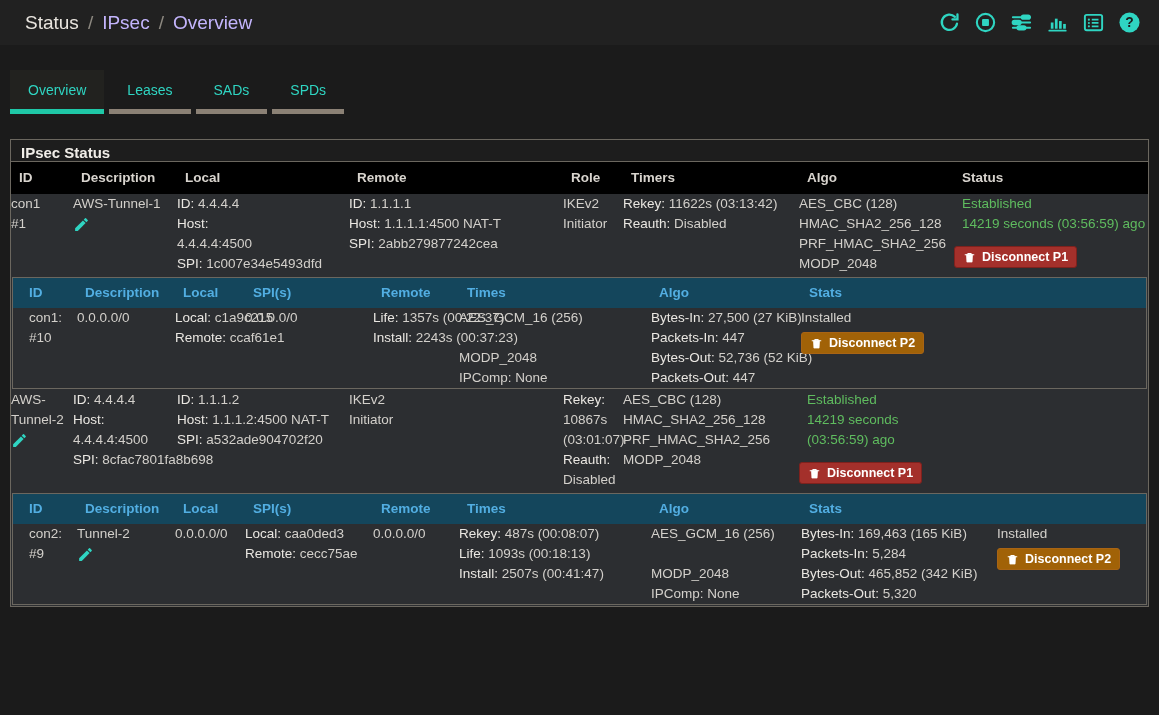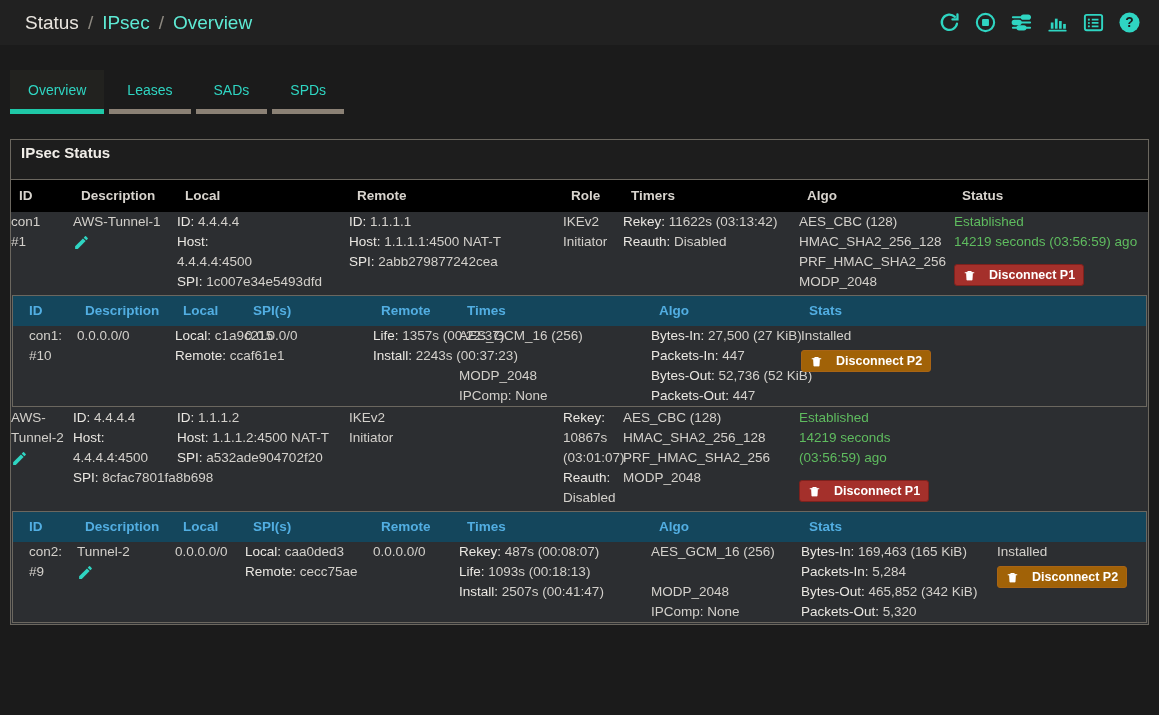--- a/index.html
+++ b/index.html
@@ -12,42 +12,42 @@
   }
   
   .topbar {
     height:45px; background:#212121;
     display:flex; align-items:center;
     padding:0 18px 0 25px;
   }
   .crumbs { font-size:19px; display:flex; gap:9px; align-items:center; }
   .crumb-static { color:#e9e5df; }
   .crumb-sep { color:#8e8a82; }
-  .crumb-link { color:#5eead4; text-decoration:none; cursor:pointer; }
+  .crumb-link { color:#c4b5fd; text-decoration:none; cursor:pointer; }
   .topbar-icons { margin-left:auto; display:flex; gap:13px; align-items:center; color:#2fd5c2; }
   .tbicon { width:23px; height:23px; display:block; cursor:pointer; }
   .tbicon svg { width:100%; height:100%; }
 
   
   .tabs { display:flex; margin:25px 0 0 10px; gap:5px; }
   .tab {
     color:#2fd5c2; font-size:14px; padding:12px 18px 11px 18px;
     border-bottom:5px solid #8b8175; cursor:pointer; white-space:nowrap;
   }
   .tab.active { background:#22221f; border-bottom-color:#1fc8a7; }
 
   
   .panel {
     margin:25px 10px 0 10px;
     border:1px solid #6b675f;
     background:#2c2e31;
   }
   .panel-heading {
     background:#1d1d1d; color:#f0ede8; font-weight:bold; font-size:15px;
-    padding:4px 10px 18px 10px; border-bottom:1px solid #6b675f;
+    padding:4px 10px 0 10px; border-bottom:1px solid #6b675f;
   }
 
   
   .p1-grid { display:grid; grid-template-columns:62px 104px 172px 214px 60px 176px 155px 1fr; }
   .p2-grid { display:grid; grid-template-columns:64px 98px 70px 128px 86px 192px 150px 196px 1fr; }
 
   .thead { background:#000; color:#d8d4ce; font-weight:bold; }
   .thead .cell { padding:6px 8px; }
 
   .cell { line-height:20px; }
@@ -55,27 +55,27 @@
   .nowrap { white-space:nowrap; }
 
   .trow { background:#2c2e31; }
 
   
   .subtable { margin:3px 1px 1px 1px; border:1px solid #6b675f; }
   .subhead { background:#14465c; color:#52aee2; font-weight:bold; }
   .subhead .cell { padding:5px 8px; }
   .p2-grid .cell:first-child { padding-left:16px; }
 
-  .green { color:#5fbc5f; }
+  .green { color:#5fbc5f;margin-left:8px; }
 
   .editicon { display:inline-block; width:17px; height:17px; margin-top:2px; cursor:pointer; }
   .editicon svg { width:100%; height:100%; }
 
   .btn {
-    display:inline-flex; align-items:center; gap:13px;
+    display:inline-flex; align-items:center; gap:6px;
     border-radius:3px; padding:3px 8px; font-size:12.5px; font-weight:600;
     color:#fff; cursor:pointer; font-family:inherit; white-space:nowrap;
   }
   .btn .ticon { width:13px; height:13px; display:block; }
   .btn-danger { background:#a4302b; border:1px solid #7e211d; margin-top:12px; }
   .btn-warning { background:#a16207; border:1px solid #a96414; margin-top:4px; }
 
   .spacer-line { height:20px; }
 </style>
 </head>

